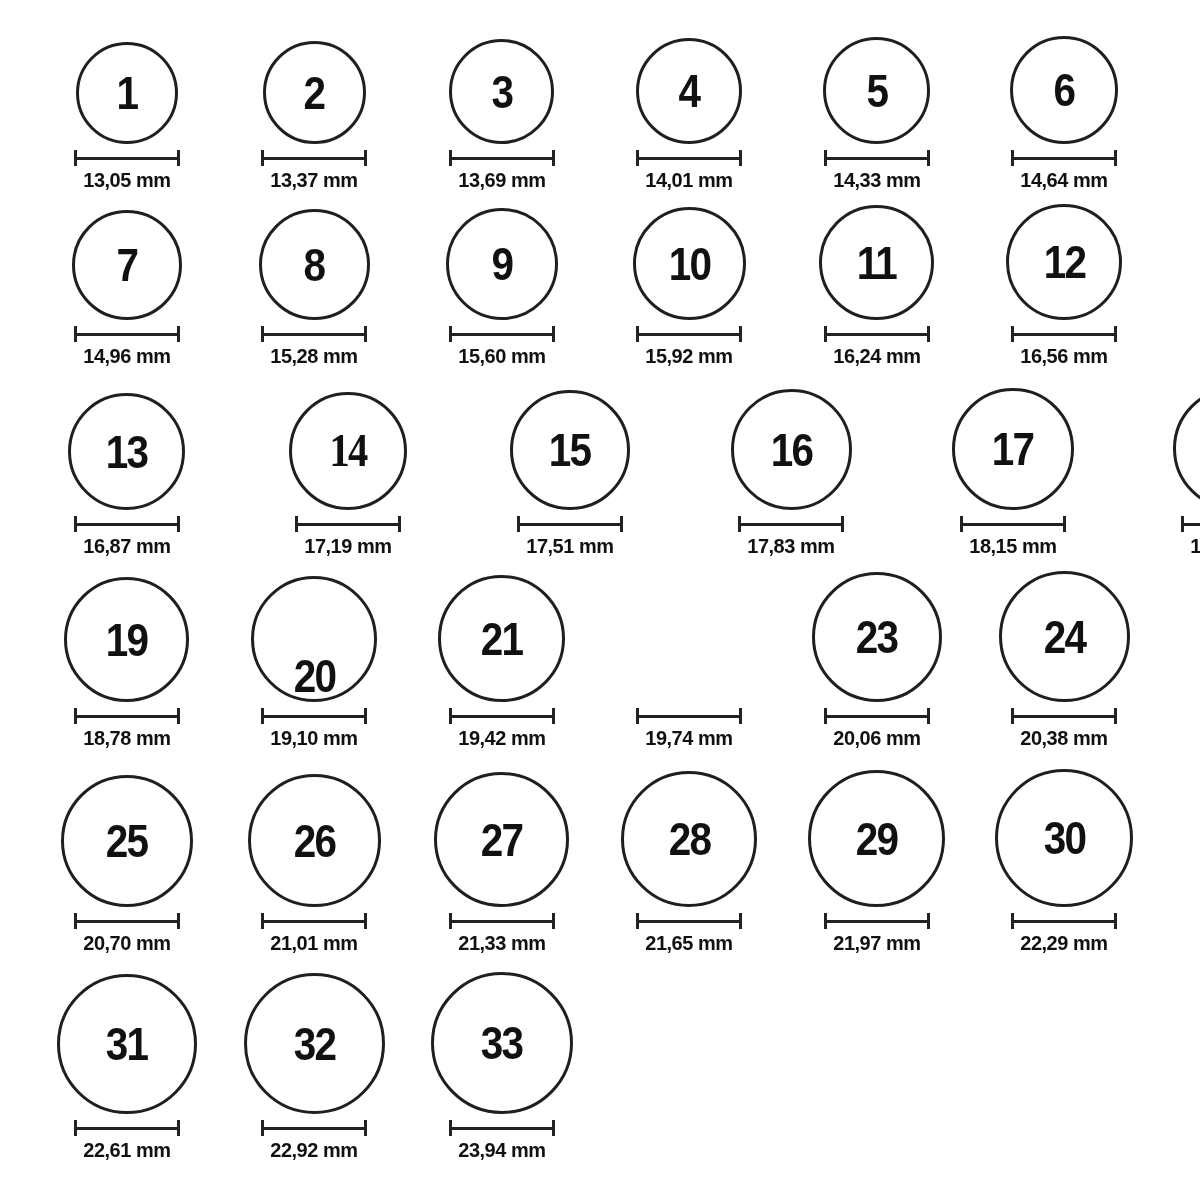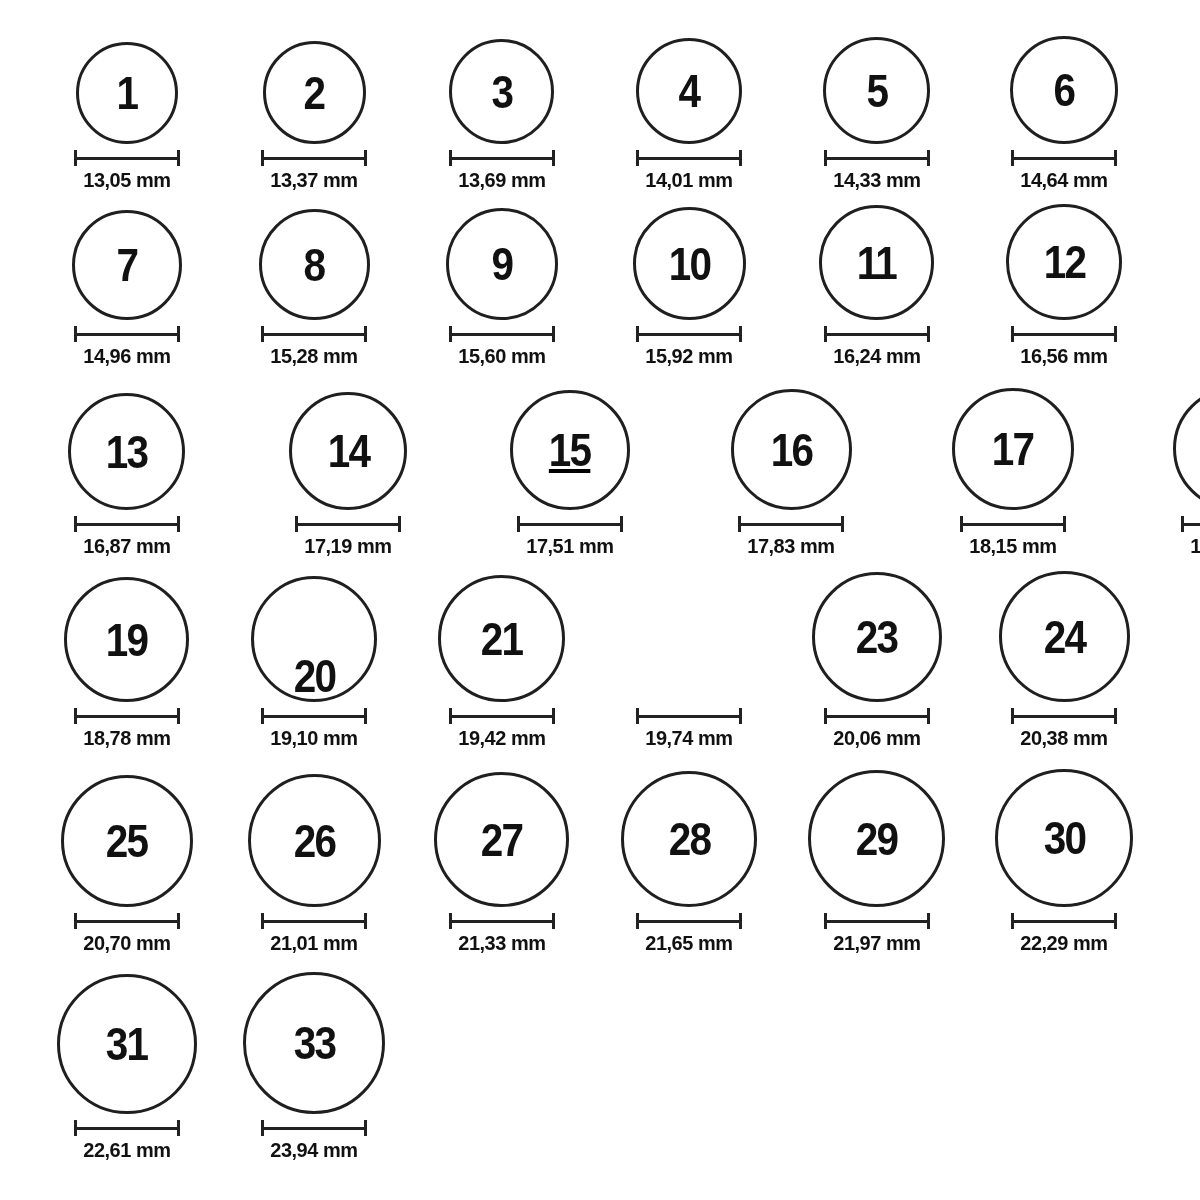--- a/index.html
+++ b/index.html
@@ -173,28 +173,28 @@
       </div>
       <div class="row" style="height: 190px; gap: 34px;">
         <div class="cell">
           <div class="circle" style="width: 117px; height: 117px;">
             <span class="num">13</span>
           </div>
           <div class="bar"></div>
           <div class="label">16,87 mm</div>
         </div>
         <div class="cell">
-          <div class="circle" style="width: 118px; height: 118px;">
+          <div class="circle" style="width: 118px; height: 118px; font-family: Liberation Serif, serif;">
             <span class="num">14</span>
           </div>
           <div class="bar"></div>
           <div class="label">17,19 mm</div>
         </div>
         <div class="cell">
-          <div class="circle" style="width: 120px; height: 120px; text-decoration: underline;">
+          <div class="circle" style="width: 120px; height: 120px;">
             <span class="num">15</span>
           </div>
           <div class="bar"></div>
           <div class="label">17,51 mm</div>
         </div>
         <div class="cell">
           <div class="circle" style="width: 121px; height: 121px;">
             <span class="num">16</span>
           </div>
           <div class="bar"></div>
@@ -300,20 +300,27 @@
           <div class="label">22,29 mm</div>
         </div>
       </div>
       <div class="row" style="height: 207px;">
         <div class="cell">
           <div class="circle" style="width: 140px; height: 140px;">
             <span class="num">31</span>
           </div>
           <div class="bar"></div>
           <div class="label">22,61 mm</div>
+        </div>
+        <div class="cell">
+          <div class="circle" style="width: 141px; height: 141px;">
+            <span class="num">32</span>
+          </div>
+          <div class="bar"></div>
+          <div class="label">22,92 mm</div>
         </div>
         <div class="cell">
           <div class="circle" style="width: 142px; height: 142px;">
             <span class="num">33</span>
           </div>
           <div class="bar"></div>
           <div class="label">23,94 mm</div>
         </div>
       </div>
     </div>

